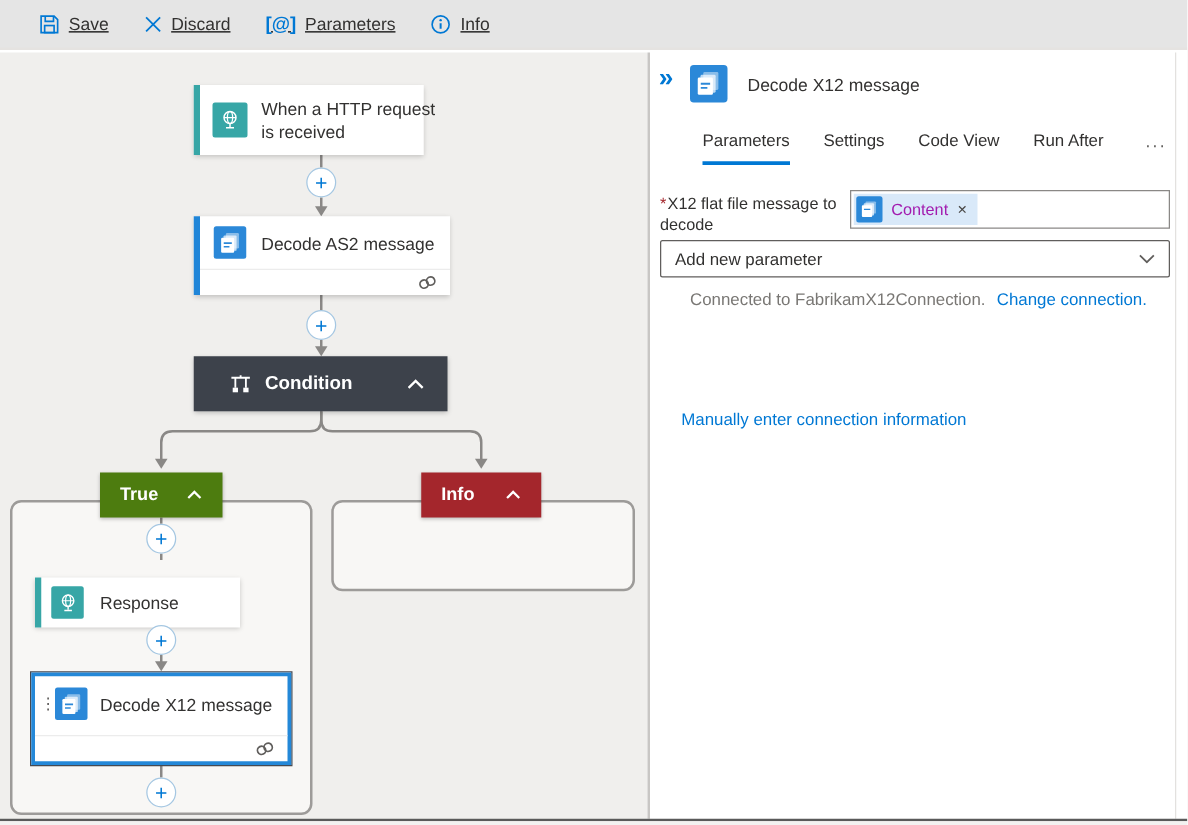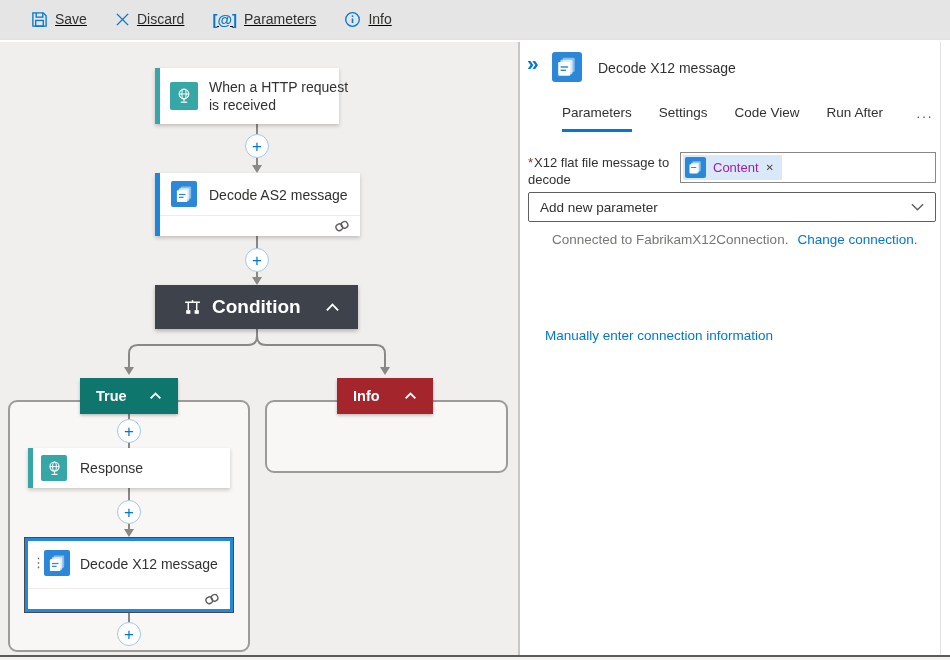--- a/index.html
+++ b/index.html
@@ -27,26 +27,26 @@
   .node-icon { position:absolute; border-radius:2px; display:flex; align-items:center; justify-content:center; }
   .node-icon.teal-bg { background:#37a6a6; }
   .node-icon.blue-bg { background:#2b88d8; }
   .node-title { font-size:14px; color:#323130; line-height:1.3; }
   .card-footer { position:absolute; left:5px; right:0; bottom:0; height:21px; border-top:1px solid #ececec;
                  display:flex; align-items:center; justify-content:flex-end; padding-right:9px; }
   .x12-card .card-footer { left:0; }
 
   .condition-card { position:absolute; z-index:2; left:155px; top:243px; width:203px; height:44px;
                     background:#3d424b; display:flex; align-items:center; box-shadow:0 1.5px 4px rgba(0,0,0,.25); }
-  .condition-card .node-title { color:#fff; font-weight:bold; font-size:19px; }
+  .condition-card .node-title { color:#fff; font-weight:bold; font-size:15px; }
 
   .badge { position:absolute; z-index:3; height:36px; display:flex; align-items:center;
            justify-content:space-between; padding:0 16px; box-shadow:0 1.5px 3px rgba(0,0,0,.25); }
   .badge .badge-label { color:#fff; font-weight:bold; font-size:14.5px; }
-  .badge.true { left:80px; top:336px; width:98px; background:#0f766e; }
+  .badge.true { left:80px; top:336px; width:98px; background:#4d7c0f; }
   .badge.false { left:337px; top:336px; width:96px; background:#a4262c; }
 
   .plus-btn { position:absolute; z-index:2; width:24px; height:24px; border-radius:50%;
               background:#fff; border:1px solid #a5c7e2; color:#0078d4; font-size:17px; line-height:21px;
               text-align:center; cursor:pointer; font-family:inherit; padding:0; }
 
   .selected { border:3px solid #2488d8; box-shadow:0 0 0 1px #454a52; }
   .kebab { position:absolute; left:4px; top:14px; color:#605e5c; font-size:13px; letter-spacing:0; cursor:pointer; }
 
   
@@ -210,21 +210,21 @@
         <polyline points="2,7.5 8,1.5 14,7.5" fill="none" stroke="#fff" stroke-width="2.2"></polyline>
       </svg>
     </div>
     <div class="badge false">
       <span class="badge-label">Info</span>
       <svg width="13" height="8" viewBox="0 0 16 9">
         <polyline points="2,7.5 8,1.5 14,7.5" fill="none" stroke="#fff" stroke-width="2.2"></polyline>
       </svg>
     </div>
 
-    <div class="card" style="left:28px; top:406px; width:202px; height:40px;">
+    <div class="card" style="left:28px; top:420px; width:164px; height:40px;">
       <span class="accent teal"></span>
       <span class="node-icon teal-bg" style="left:13px; top:7px; width:26px; height:26px;">
         <svg width="19" height="19" viewBox="0 0 20 20">
           <circle cx="10" cy="8" r="4.8" fill="none" stroke="#fff" stroke-width="1.2"></circle>
           <ellipse cx="10" cy="8" rx="2.1" ry="4.8" fill="none" stroke="#fff" stroke-width="1"></ellipse>
           <line x1="5.2" y1="8" x2="14.8" y2="8" stroke="#fff" stroke-width="1"></line>
           <line x1="10" y1="12.8" x2="10" y2="15.6" stroke="#fff" stroke-width="1.2"></line>
           <line x1="6.8" y1="16.2" x2="13.2" y2="16.2" stroke="#fff" stroke-width="1.2"></line>
         </svg>
       </span>

